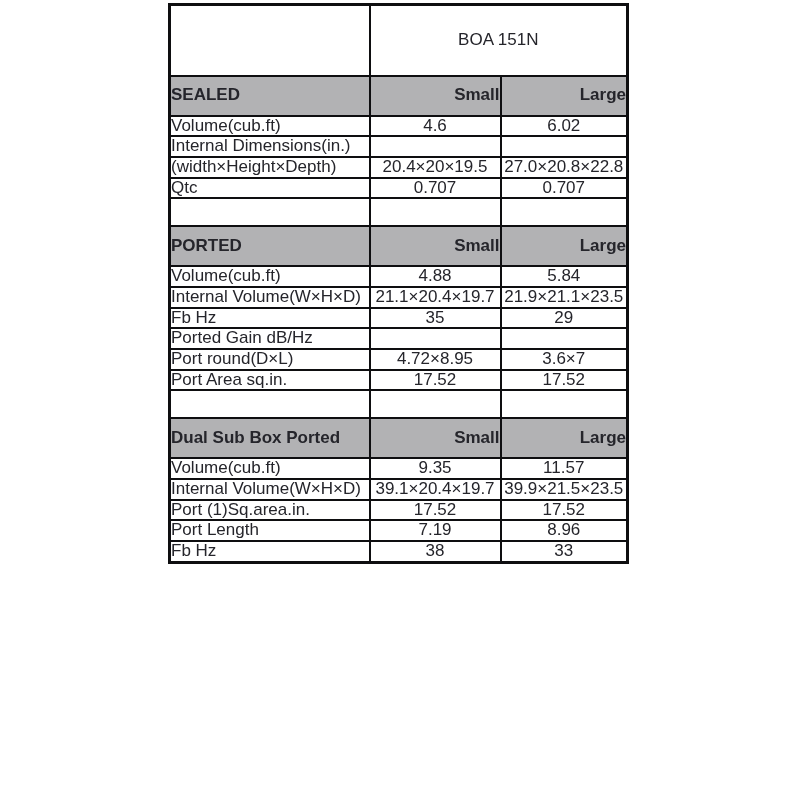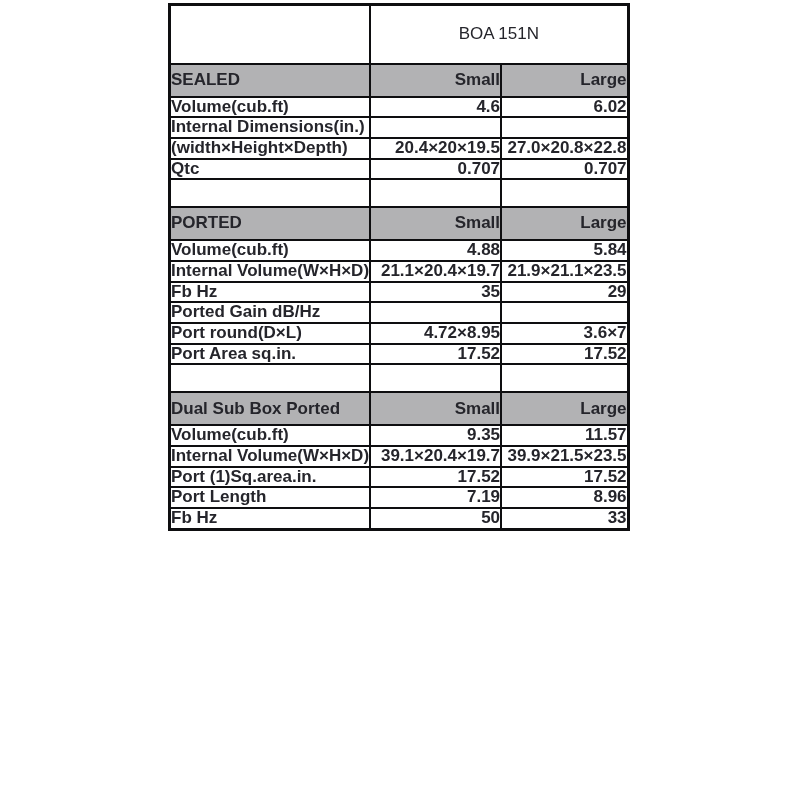--- a/index.html
+++ b/index.html
@@ -26,23 +26,23 @@
     border: 2px solid #0e0e10;
     vertical-align: middle;
     padding: 0;
     overflow: hidden;
     white-space: nowrap;
   }
   .c-label { width: 200px; }
   .c-small { width: 131px; }
   .c-large { width: 127px; }
 
-  tr.r-head  { height: 59px; }
-  tr.r-sec   { height: 33px; }
-  tr.r-data  { height: 16px; font-weight: bold; }
+  tr.r-head  { height: 71px; }
+  tr.r-sec   { height: 40px; }
+  tr.r-data  { height: 16px; }
   tr.r-gap   { height: 28px; }
 
   td.corner  { background: #ffffff; }
   td.product { text-align: center; font-weight: normal; }
 
   td.sec {
     background: #b2b2b4;
     font-weight: bold;
     text-align: left;
     padding: 0 4px;
@@ -50,21 +50,21 @@
   td.col {
     background: #b2b2b4;
     font-weight: bold;
     text-align: right;
   }
   td.lbl {
     text-align: left;
     padding: 0 4px;
   }
   td.val {
-    text-align: right;
+    text-align: center;
   }
 </style>
 </head>
 <body>
 
 <div class="stage">
   <table class="spec">
     <colgroup>
       <col class="c-label">
       <col class="c-small">
@@ -174,18 +174,18 @@
       <td class="val">17.52</td>
       <td class="val">17.52</td>
     </tr>
     <tr class="r-data">
       <td class="lbl">Port Length</td>
       <td class="val">7.19</td>
       <td class="val">8.96</td>
     </tr>
     <tr class="r-data">
       <td class="lbl">Fb Hz</td>
-      <td class="val">50</td>
+      <td class="val">38</td>
       <td class="val">33</td>
     </tr>
   </tbody>
     </table>
 </div>
 
 </body></html>

